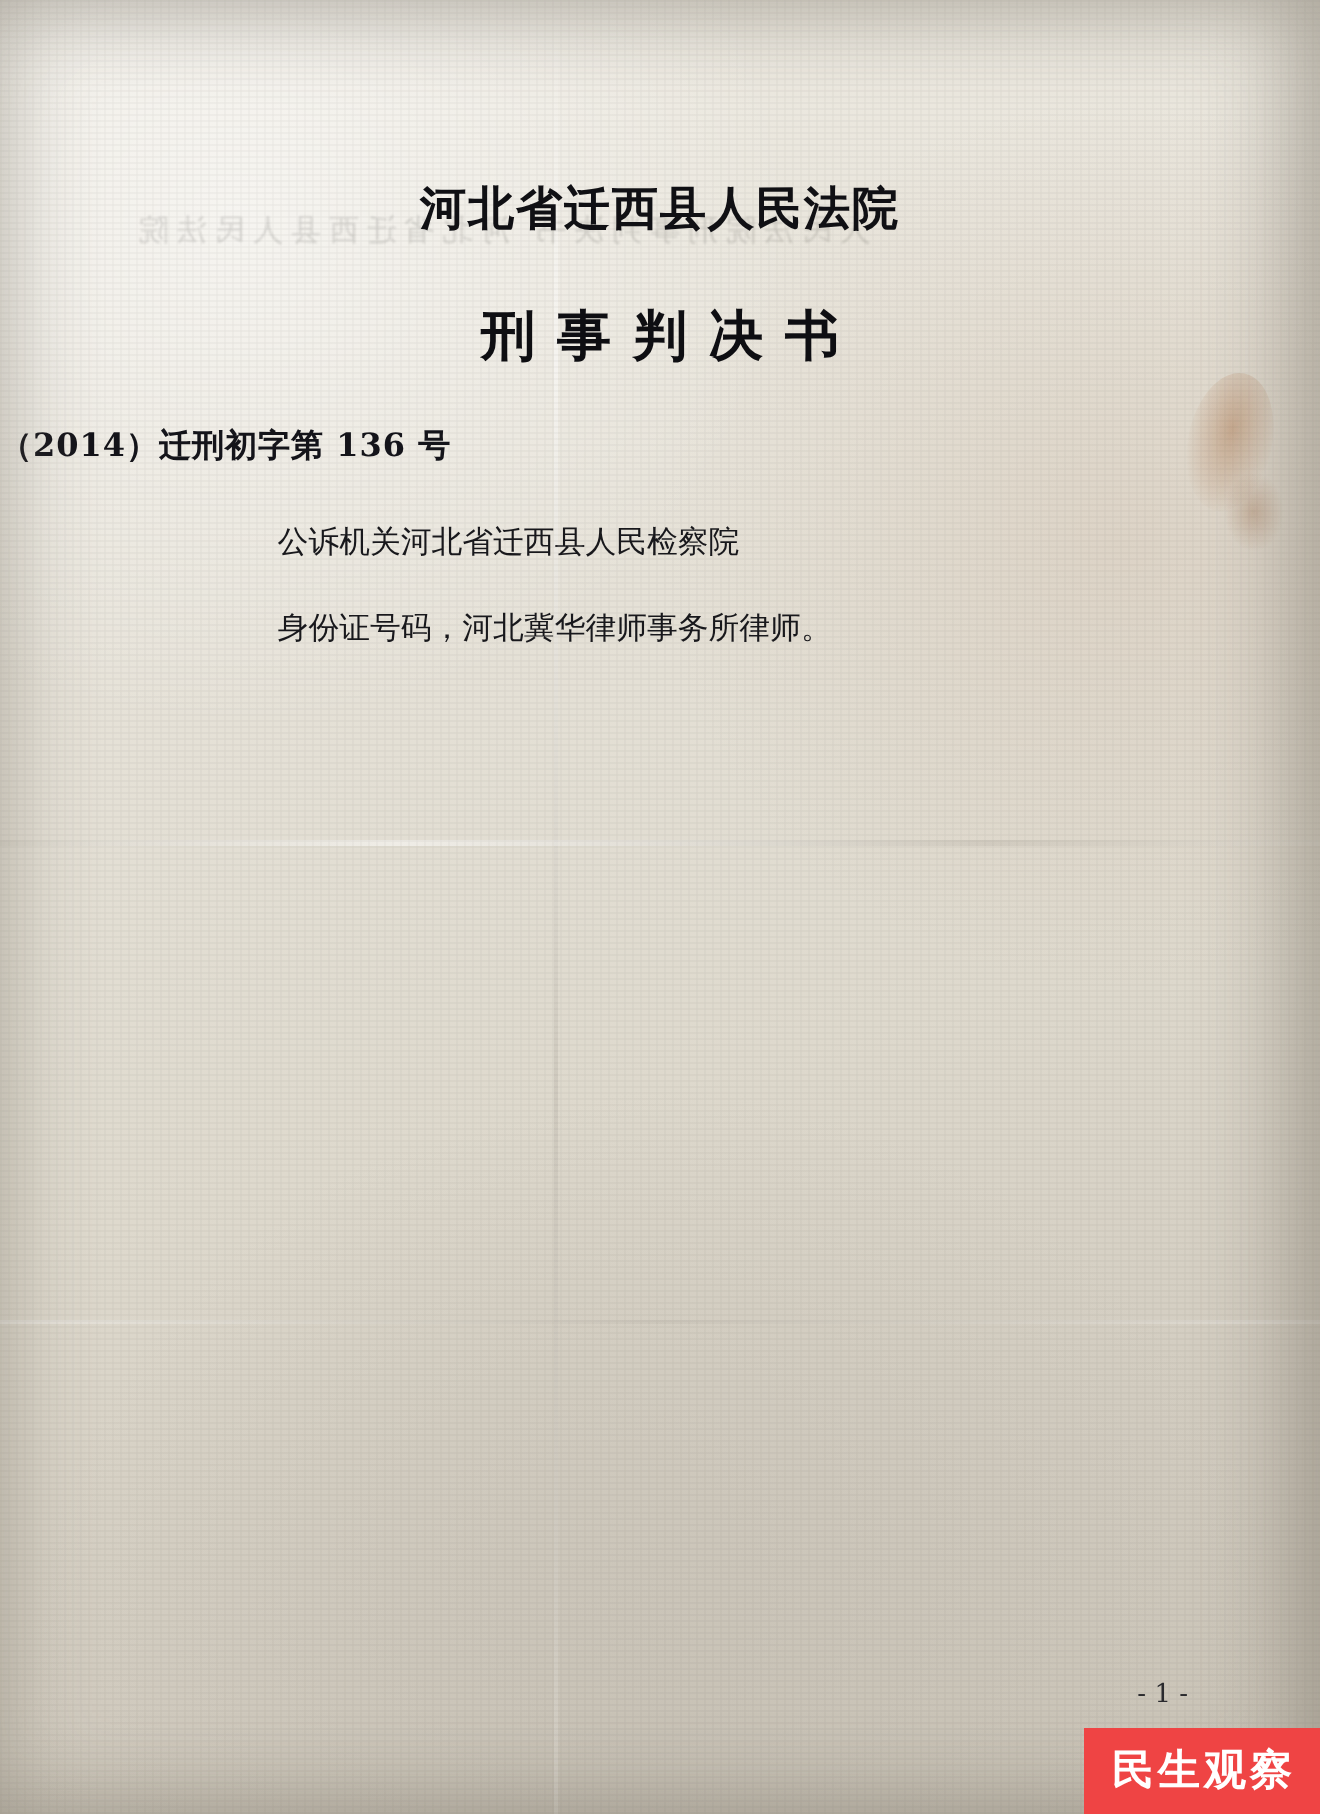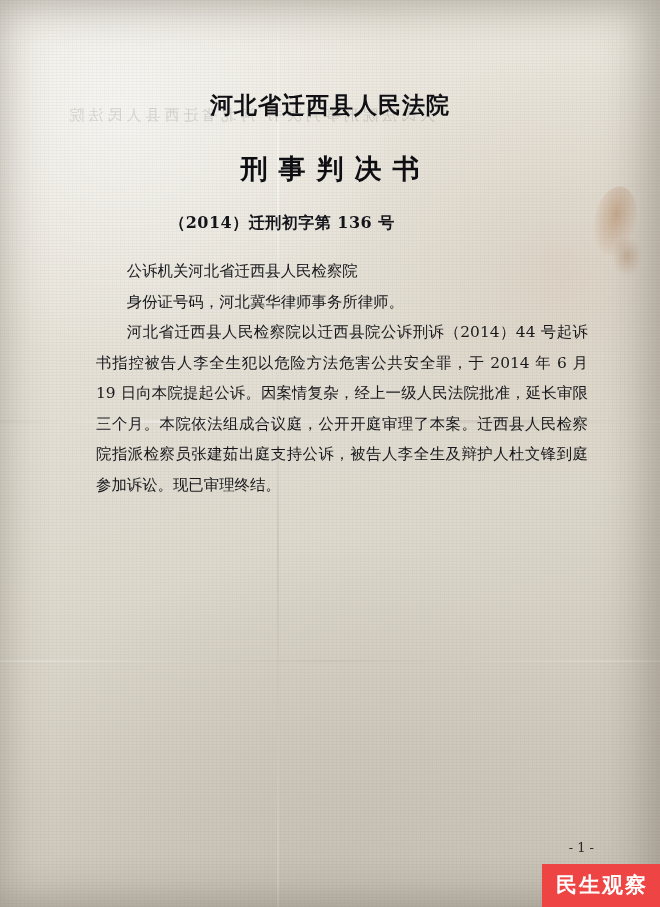--- a/index.html
+++ b/index.html
@@ -112,40 +112,40 @@
     font-weight: bold;
     letter-spacing: 11px;
     line-height: 40px;
     padding-left: 11px;
     color: #0e0e12;
     font-family: "DejaVu Serif", "Liberation Serif", serif;
     margin-top: 27px;
   }
   .case-no {
     margin-top: 24px;
-    text-align: center;
+    text-align: left;
     padding-right: 96px;
     font-size: 16px;
     font-weight: bold;
     letter-spacing: 0.5px;
     color: #14141a;
     font-family: "DejaVu Serif", "Liberation Serif", serif;
   }
   .body-text {
     margin-top: 22px;
     padding: 0 72px 0 96px;
     font-size: 15.4px;
     line-height: 30.5px;
     text-align: justify;
     text-justify: inter-ideograph;
     color: #18181c;
     font-family: "DejaVu Serif", "Liberation Serif", serif;
   }
   .body-text p {
-    margin: 0;
+    margin: 12px;
     text-indent: 2em;
   }
   .page-number {
     position: absolute;
     right: 66px;
     bottom: 52px;
     font-size: 13px;
     color: #2a2a2e;
     font-family: "DejaVu Serif", "Liberation Serif", serif;
   }
@@ -195,21 +195,20 @@
     <div class="title-block">
       <div class="doc-title">河北省迁西县人民法院</div>
       <div class="doc-subtitle">刑事判决书</div>
     </div>
 
     <div class="case-no">（2014）迁刑初字第 136 号</div>
 
     <div class="body-text">
       <p>公诉机关河北省迁西县人民检察院</p>
       <p>身份证号码，河北冀华律师事务所律师。</p>
-      <p>河北省迁西县人民检察院以迁西县院公诉刑诉（2014）44 号起诉书指控被告人李全生犯以危险方法危害公共安全罪，于 2014 年 6 月 19 日向本院提起公诉。因案情复杂，经上一级人民法院批准，延长审限三个月。本院依法组成合议庭，公开开庭审理了本案。迁西县人民检察院指派检察员张建茹出庭支持公诉，被告人李全生及辩护人杜文锋到庭参加诉讼。现已审理终结。</p>
     </div>
 
     <div class="page-number">- 1 -</div>
   </div>
 
   <div class="noise"></div>
   <div class="edge-shade"></div>
 
   <div class="watermark" style="background: #ef4444;">民生观察</div>
 </div>

